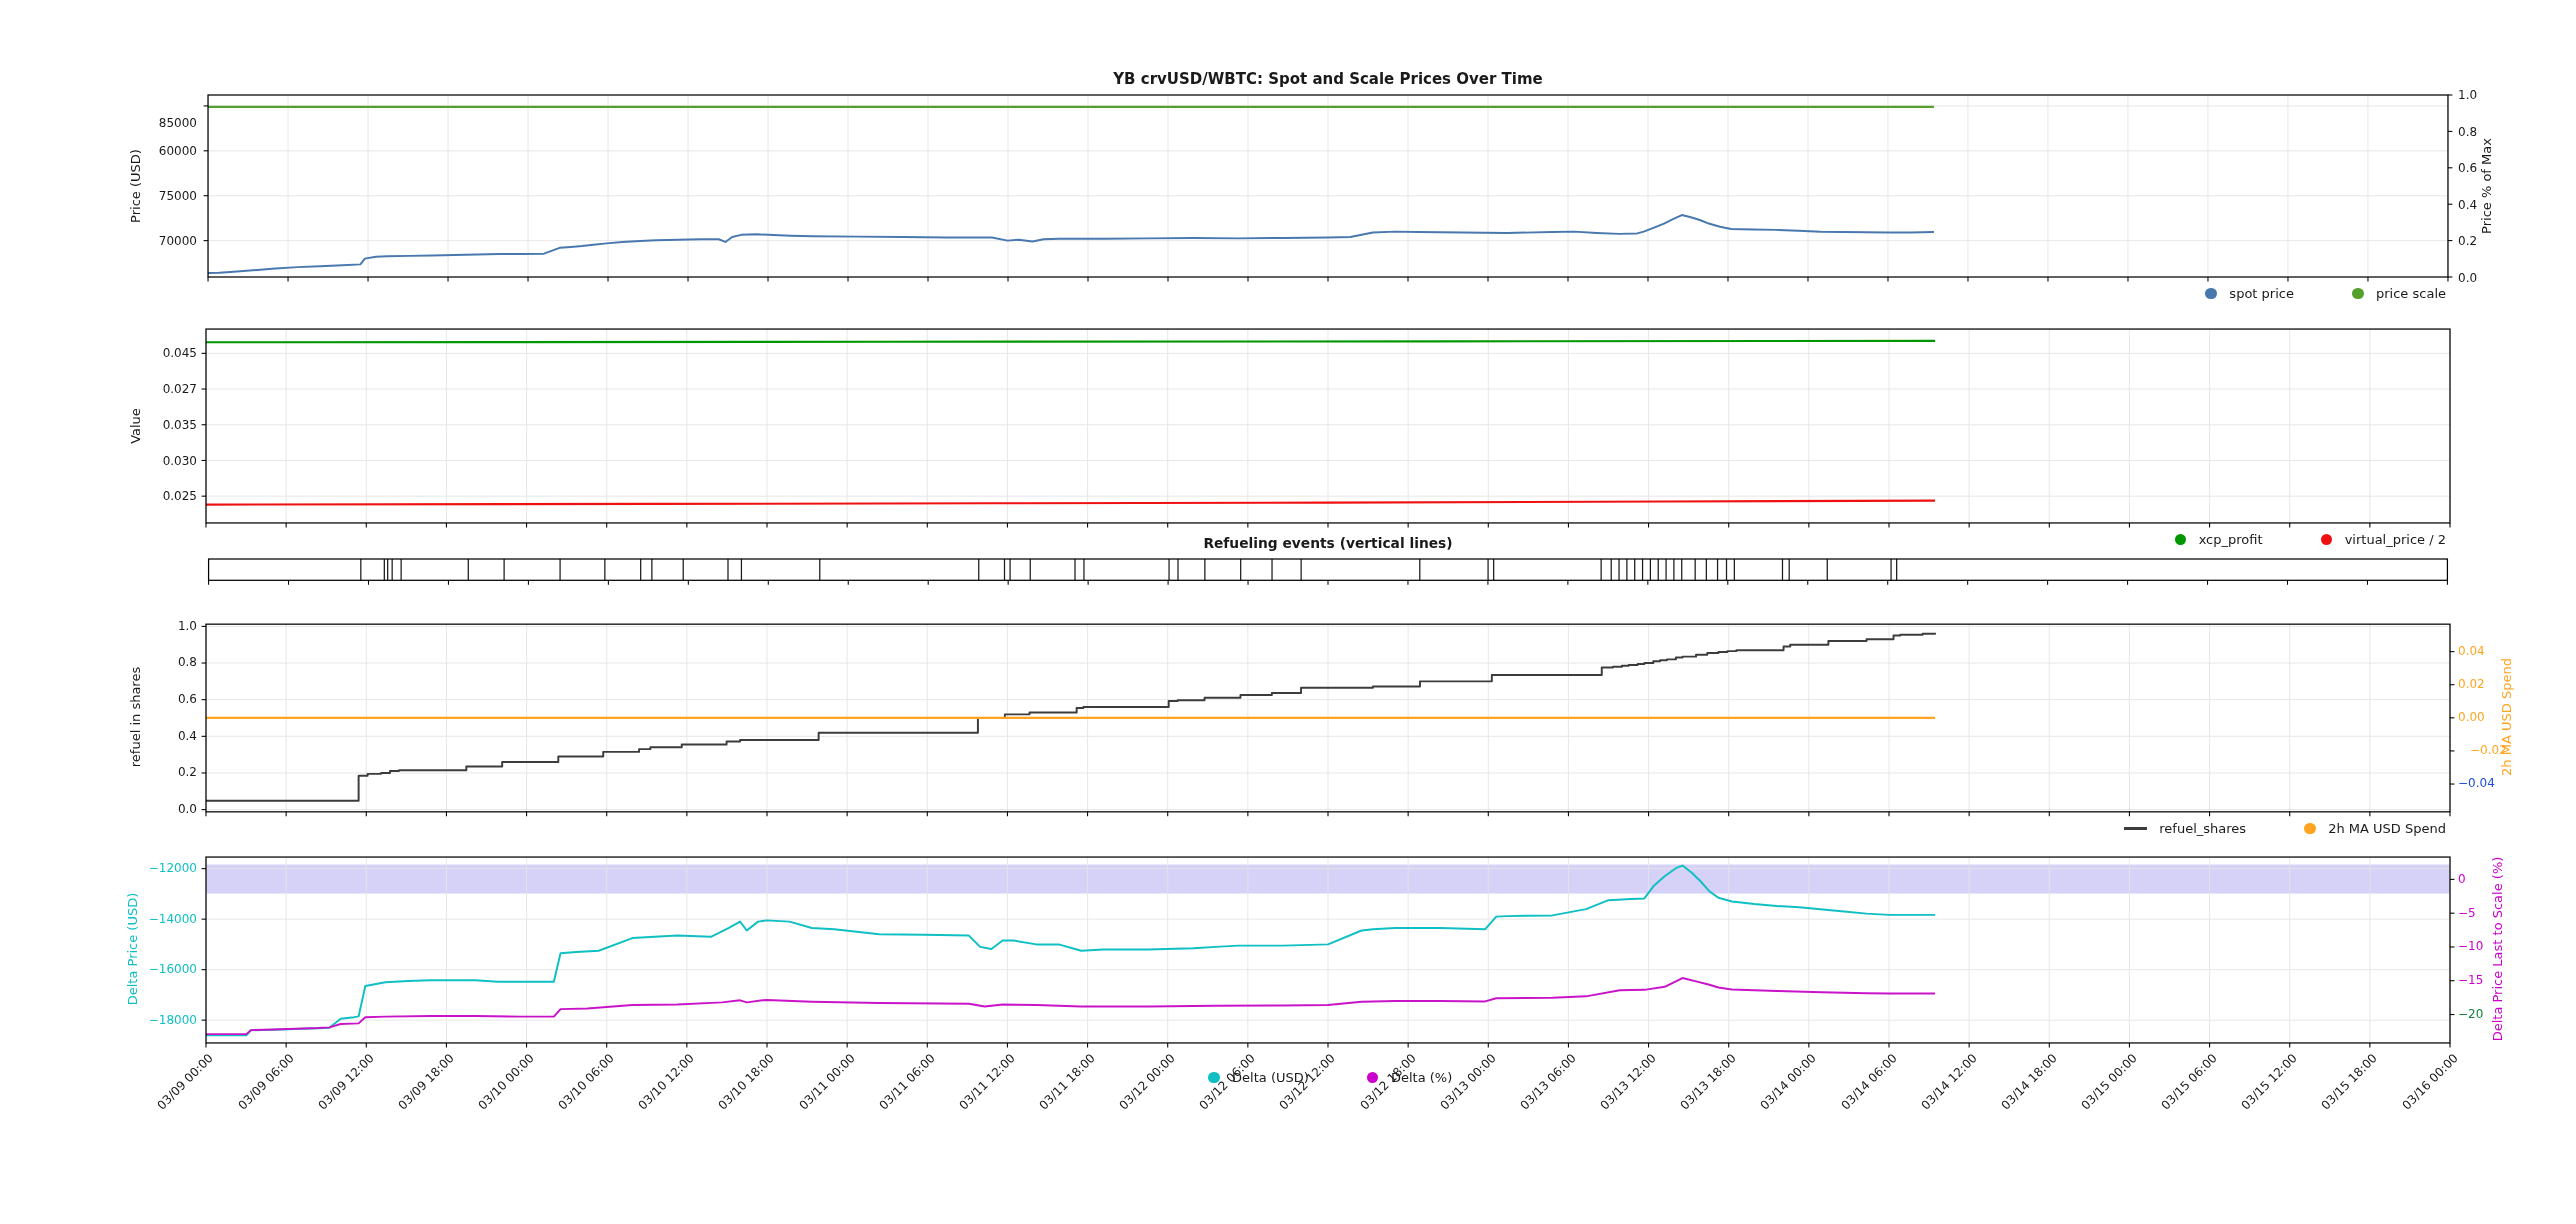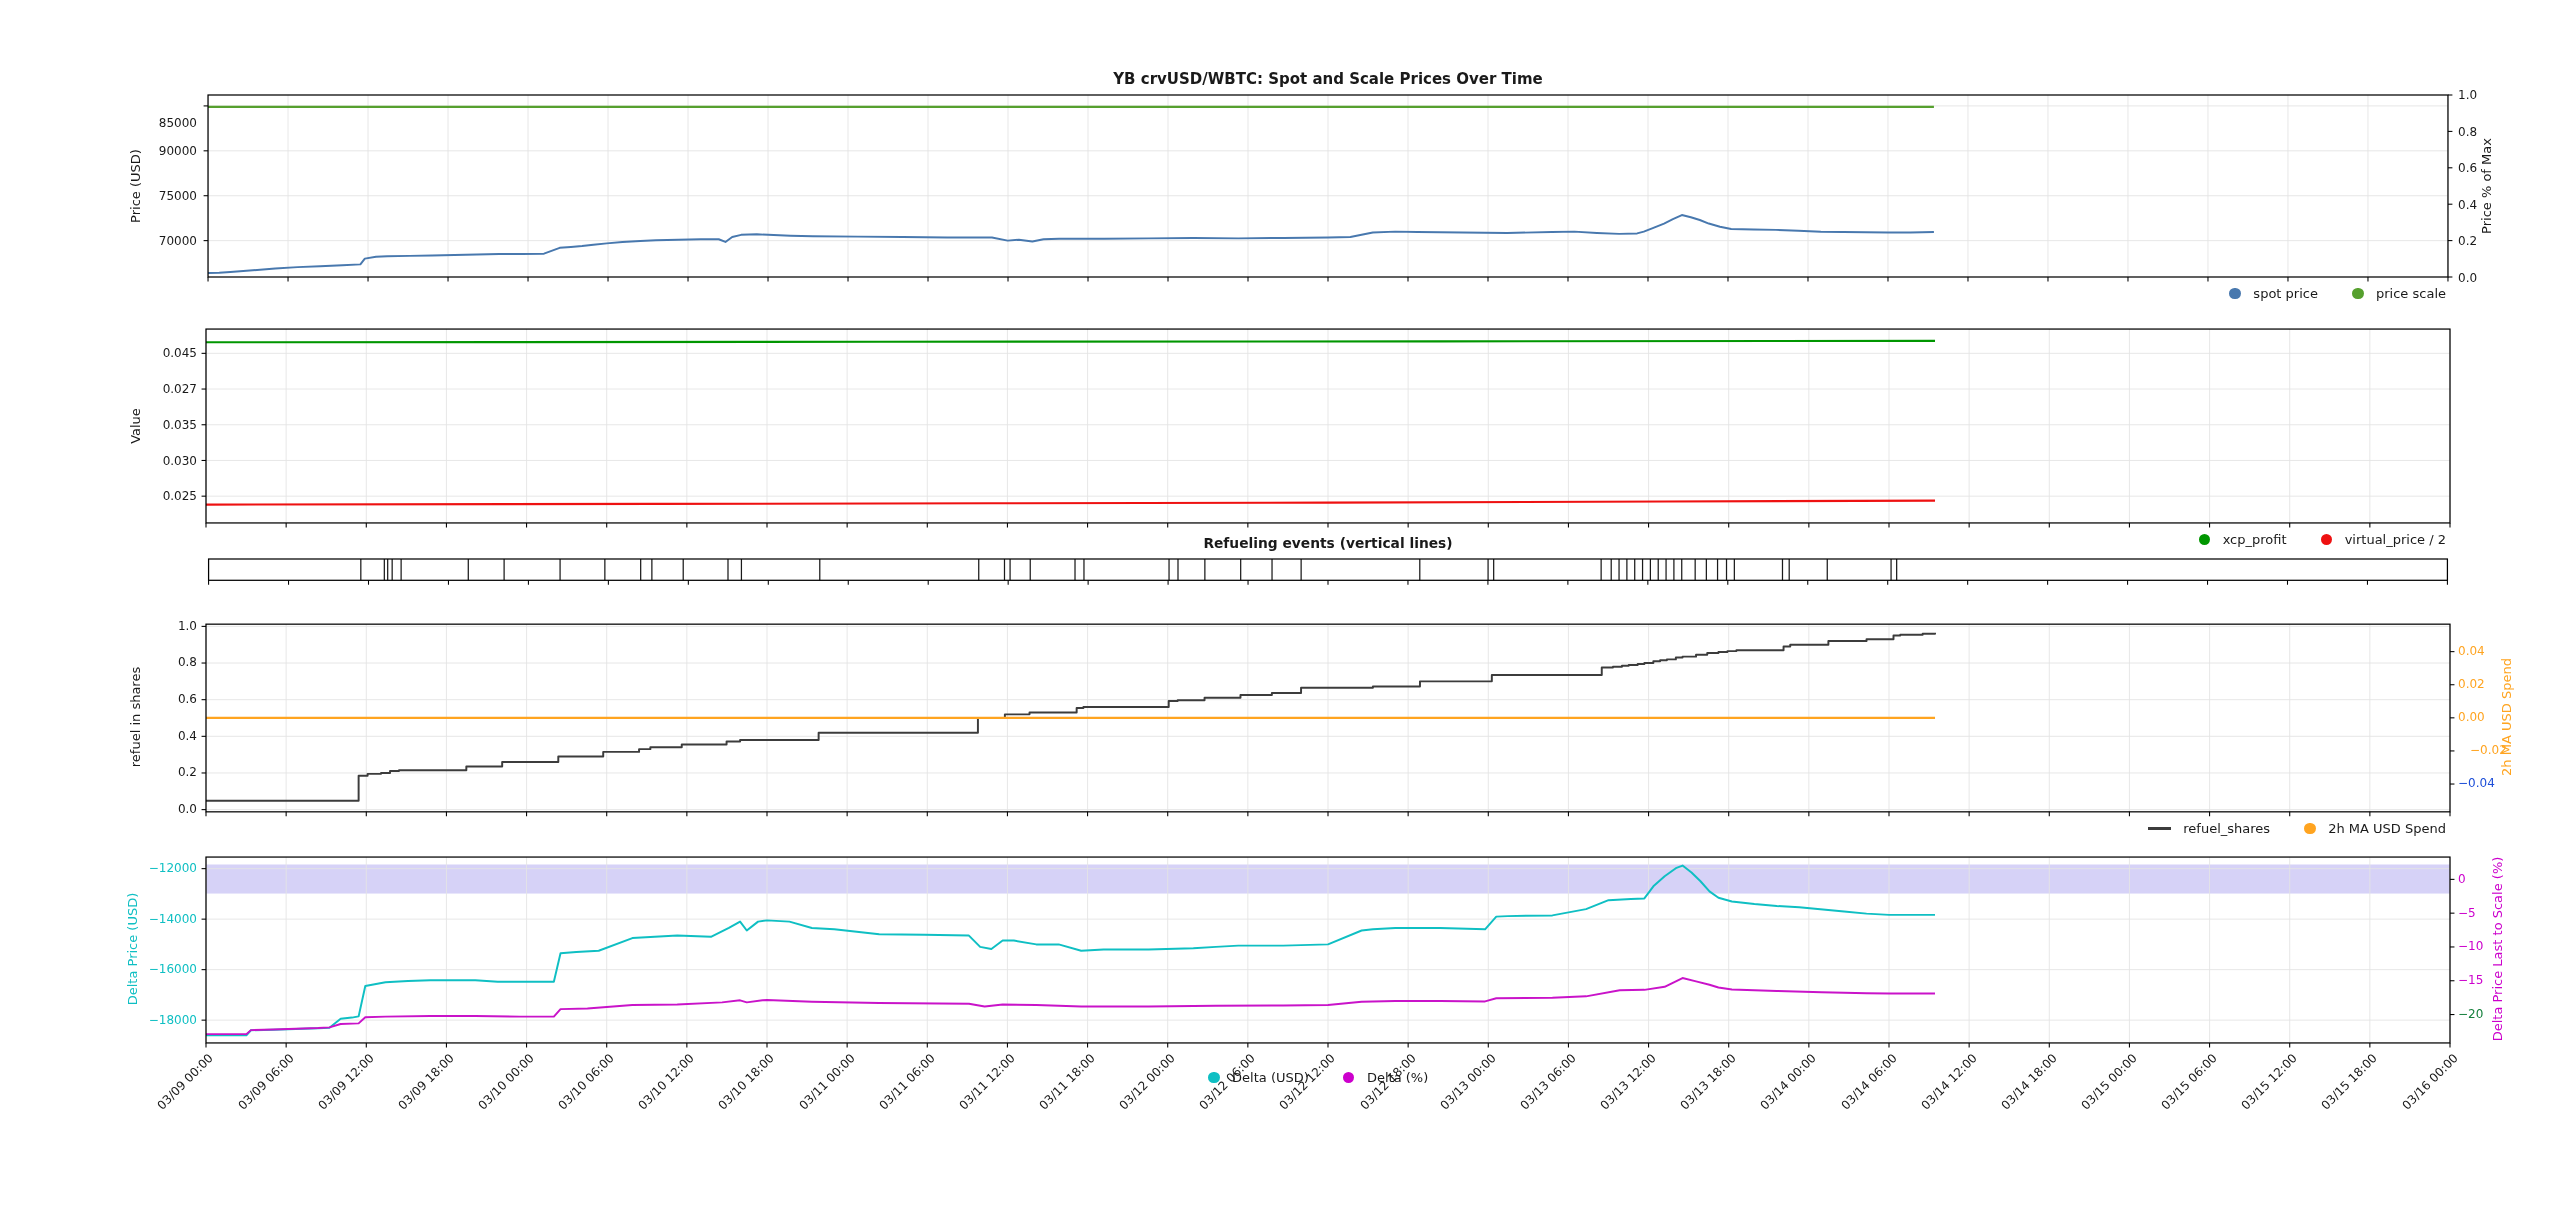--- a/index.html
+++ b/index.html
@@ -14,21 +14,21 @@
   .p2{left:135px;top:426px;}
   .p4{left:135px;top:717px;} .p4r{left:2506px;top:717px;}
   .p5{left:132px;top:949px;} .p5r{left:2497px;top:949px;}
   .cyan{color:#0fbfc3;} .magenta{color:#cc00cc;} .orange{color:#ffa420;}
   svg.plot{position:absolute;left:206px;overflow:visible;}
   .ytick{position:absolute;font-size:12px;white-space:nowrap;line-height:16px;}
   .ytick.left{right:2379px;text-align:right;}
   .ytick.right{left:2458px;text-align:left;}
   .xlab{position:absolute;font-size:12px;white-space:nowrap;transform-origin:100% 0;
         transform:rotate(-45deg);line-height:14.2px;}
-  .legend{position:absolute;display:flex;gap:34px;align-items:center;font-size:13px;text-align:right;}
+  .legend{position:absolute;display:flex;gap:58px;align-items:center;font-size:13px;text-align:right;}
   .l1{top:286px;right:130px;} .l2{top:532px;right:130px;} .l4{top:821px;right:130px;}
   .l5{top:1070px;left:1208px;}
   .li{display:flex;align-items:center;gap:12.5px;}
   .lm-dot{width:11.6px;height:11.6px;border-radius:50%;display:inline-block;}
   .lm-line{width:23px;height:2.3px;display:inline-block;}
 </style>
 </head>
 <body>
 
 <div class="fig">
@@ -469,21 +469,21 @@
         <span class="lm-dot" style="background: rgb(15, 191, 195);"></span>
         <span class="lt">Delta (USD)</span>
       </span>
       <span class="li">
         <span class="lm-dot" style="background: rgb(204, 0, 204);"></span>
         <span class="lt">Delta (%)</span>
       </span>
     </div>
 <div class="ytick left" style="top: 233px;">70000</div>
     <div class="ytick left" style="top: 188px;">75000</div>
-    <div class="ytick left" style="top: 143px;">90000</div>
+    <div class="ytick left" style="top: 143px;">60000</div>
     <div class="ytick left" style="top: 115px;">85000</div>
     <div class="ytick right" style="top: 270px;">0.0</div>
     <div class="ytick right" style="top: 233px;">0.2</div>
     <div class="ytick right" style="top: 197px;">0.4</div>
     <div class="ytick right" style="top: 160px;">0.6</div>
     <div class="ytick right" style="top: 124px;">0.8</div>
     <div class="ytick right" style="top: 87px;">1.0</div>
     <div class="ytick left" style="top: 488px;">0.025</div>
     <div class="ytick left" style="top: 453px;">0.030</div>
     <div class="ytick left" style="top: 417px;">0.035</div>

